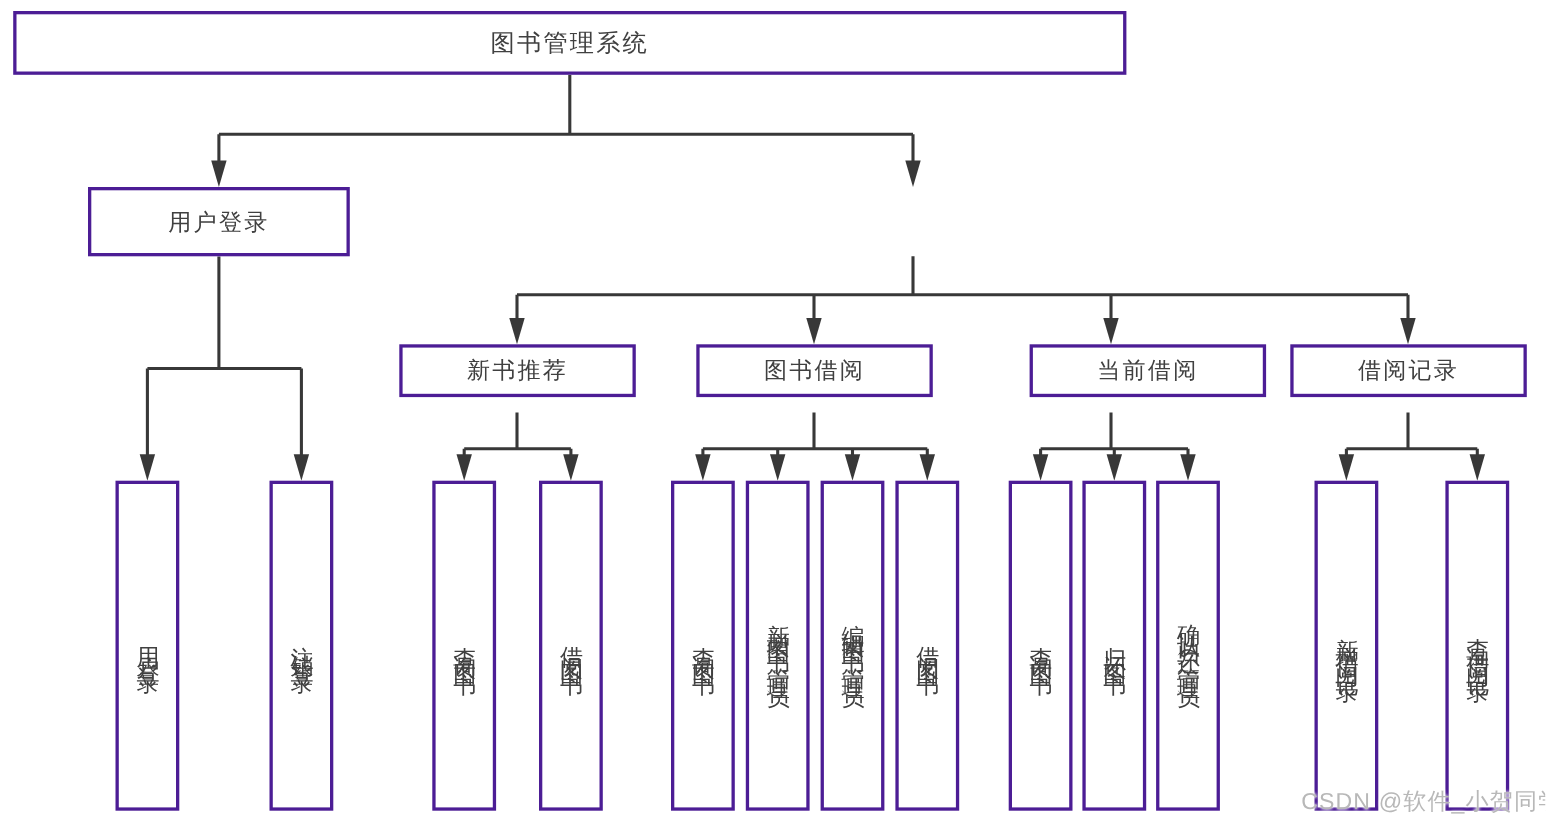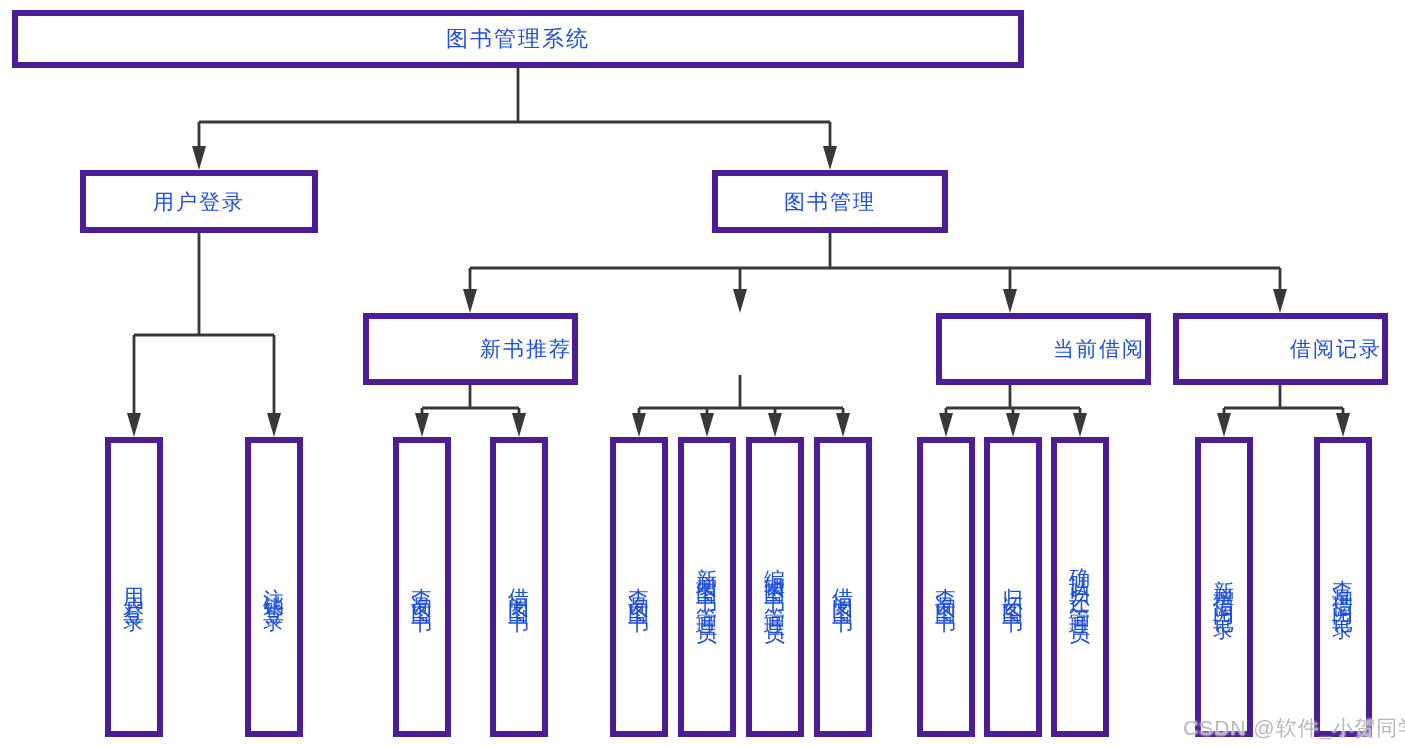--- a/index.html
+++ b/index.html
@@ -13,39 +13,39 @@
   }
   svg.connectors {
     position: absolute;
     left: 0; top: 0;
     width: 1405px; height: 747px;
     z-index: 1;
   }
   .node {
     position: absolute;
     background: #ffffff;
-    border: 6px solid #4c1d95;
+    border: 3px solid #4c1d95;
     box-sizing: border-box;
     display: flex;
     align-items: center;
     justify-content: center;
-    color: #1d4ed8;
+    color: #404040;
     z-index: 2;
   }
   .node .lbl {
     font-size: 21px;
     letter-spacing: 2px;
     white-space: nowrap;
   }
   .node-root { left: 12px; top: 10px; width: 1012px; height: 58px; }
   .node-root .lbl { font-size: 22px; }
   .lvl2 { top: 170px; height: 63px; }
   .node-user-login { left: 80px;  width: 238px; }
   .node-book-mgmt  { left: 712px; width: 236px; }
-  .lvl3 { top: 313px; height: 72px; justify-content: flex-end; }
+  .lvl3 { top: 313px; height: 48px; }
   .node-new-book-recommend { left: 363px;  width: 215px; }
   .node-book-borrow        { left: 633px;  width: 215px; }
   .node-current-borrow     { left: 903px;  width: 215px; margin-left: 33px; }
   .node-borrow-records     { left: 1173px; width: 215px; }
   .leaf { top: 437px; width: 58px; height: 300px; }
   .leaf .lbl {
     writing-mode: vertical-rl;
     text-orientation: mixed;
     font-size: 21px;
     letter-spacing: 8px;
@@ -122,26 +122,26 @@
     </g>
   </svg>
 
   <div class="node node-root">
     <span class="lbl">图书管理系统</span>
   </div>
 
   <div class="node lvl2 node-user-login">
     <span class="lbl">用户登录</span>
   </div>
-  <div class="node lvl2 node-book-mgmt">
-    <span class="lbl">图书管理</span>
-  </div>
 
   <div class="node lvl3 node-new-book-recommend">
     <span class="lbl">新书推荐</span>
+  </div>
+  <div class="node lvl3 node-book-borrow">
+    <span class="lbl">图书借阅</span>
   </div>
   <div class="node lvl3 node-current-borrow">
     <span class="lbl">当前借阅</span>
   </div>
   <div class="node lvl3 node-borrow-records">
     <span class="lbl">借阅记录</span>
   </div>
 
   <div class="node leaf leaf-u1">
     <span class="lbl">用户登录</span>

